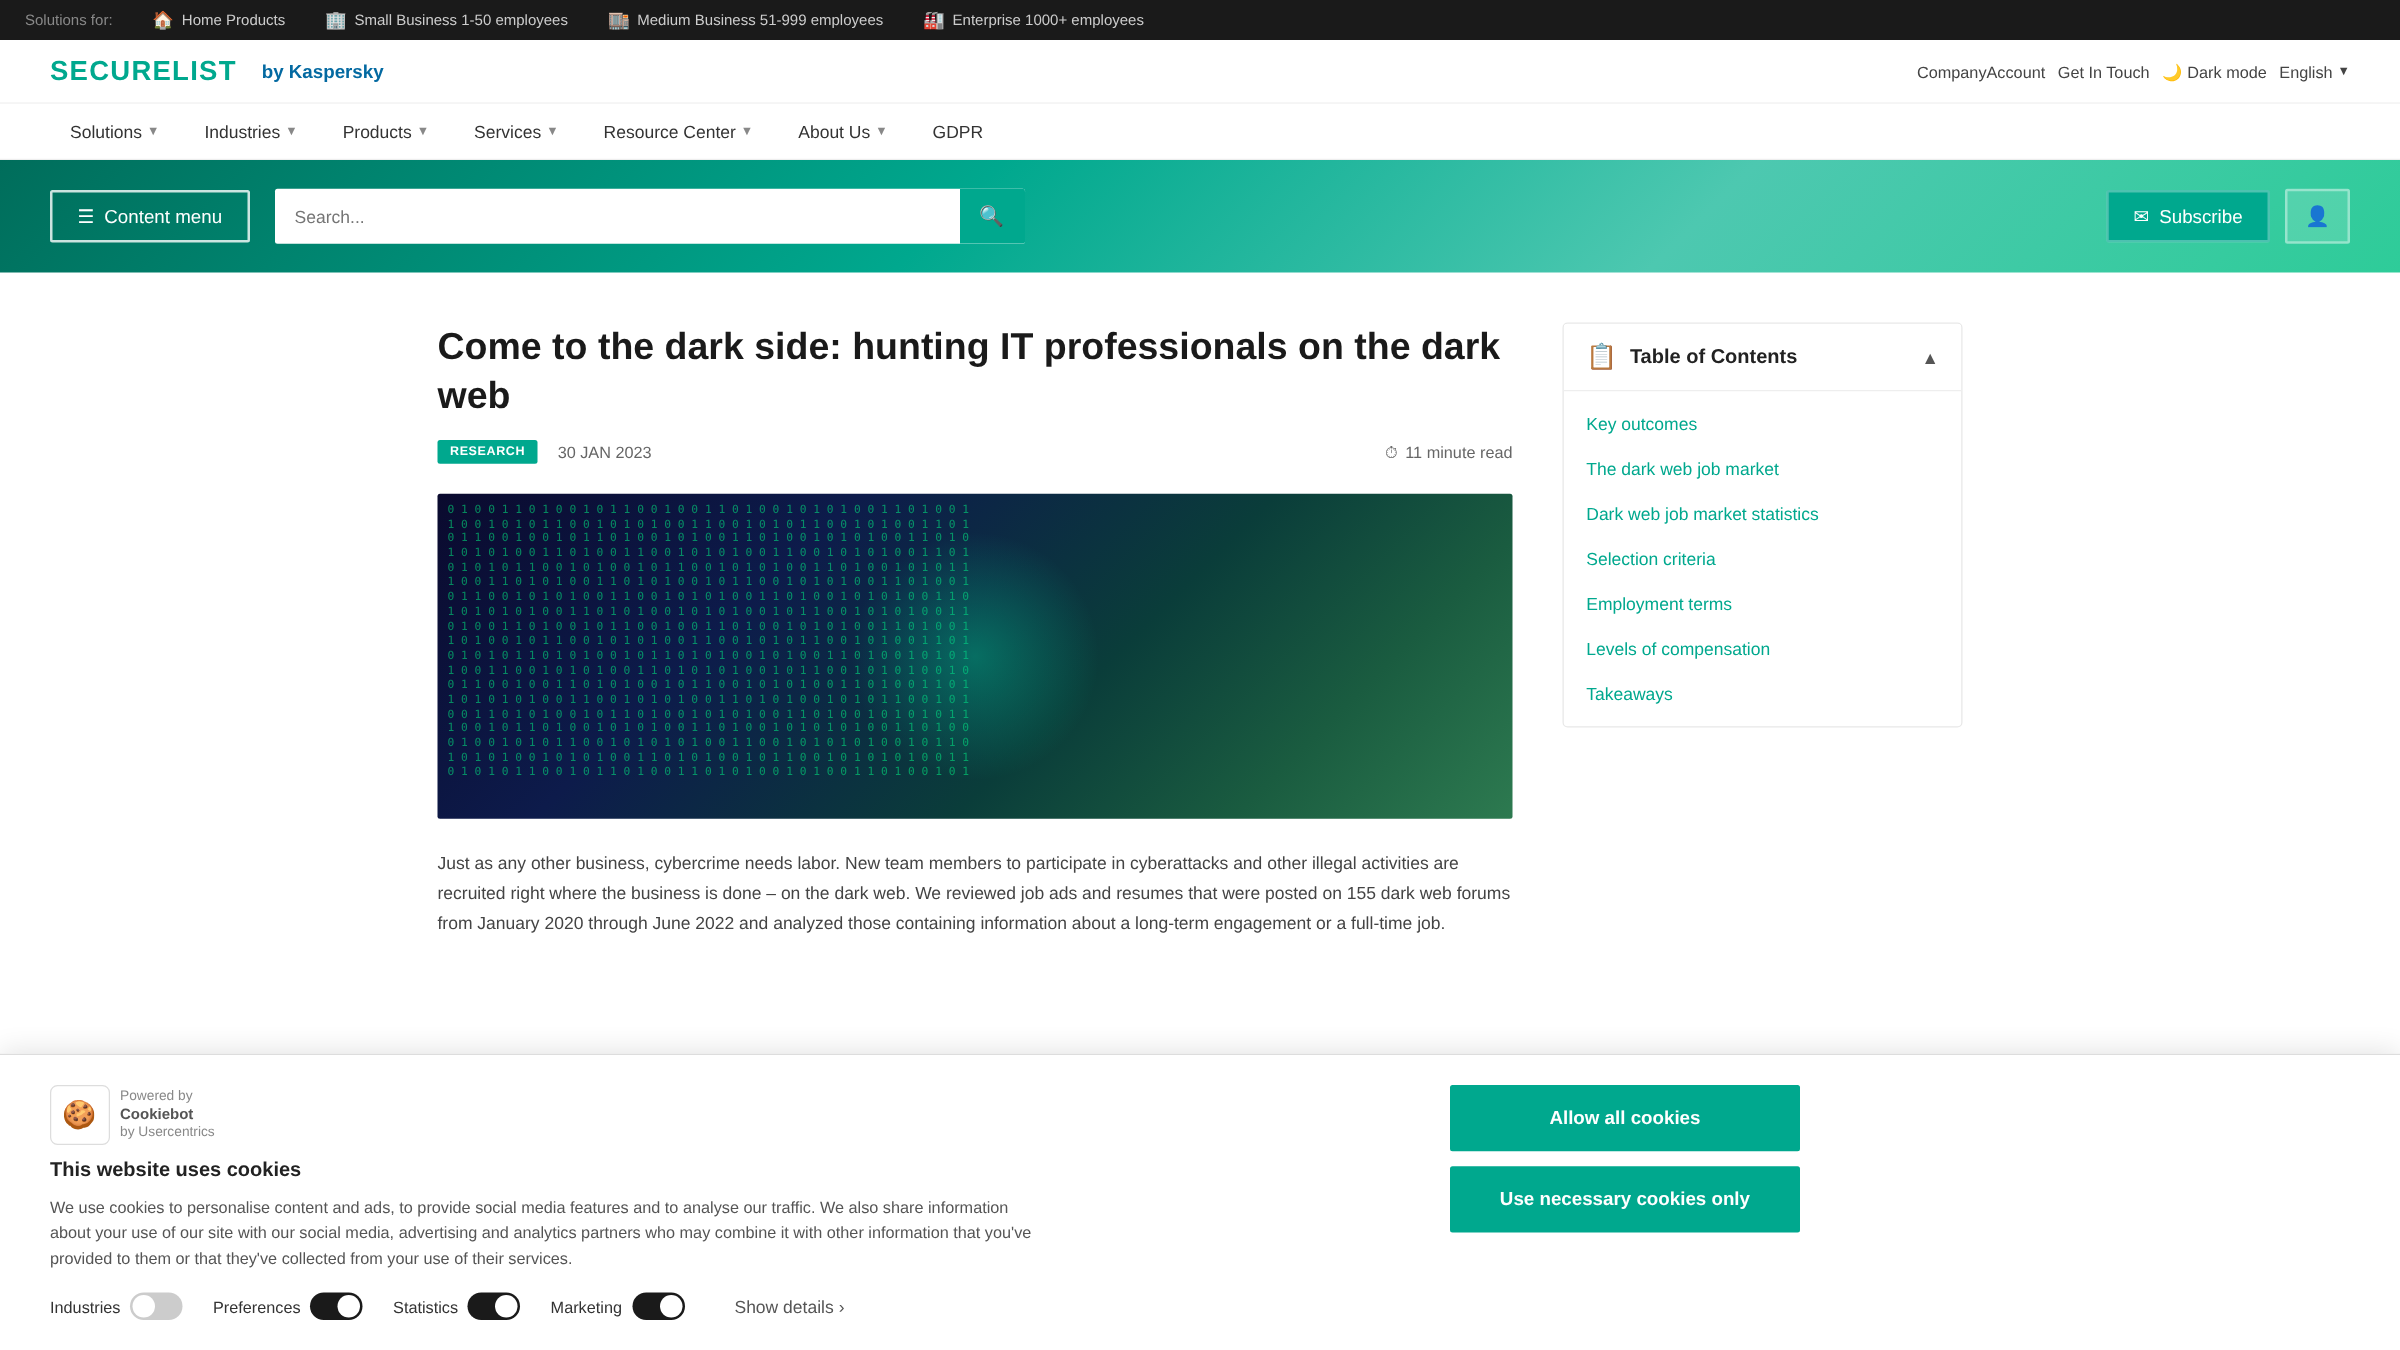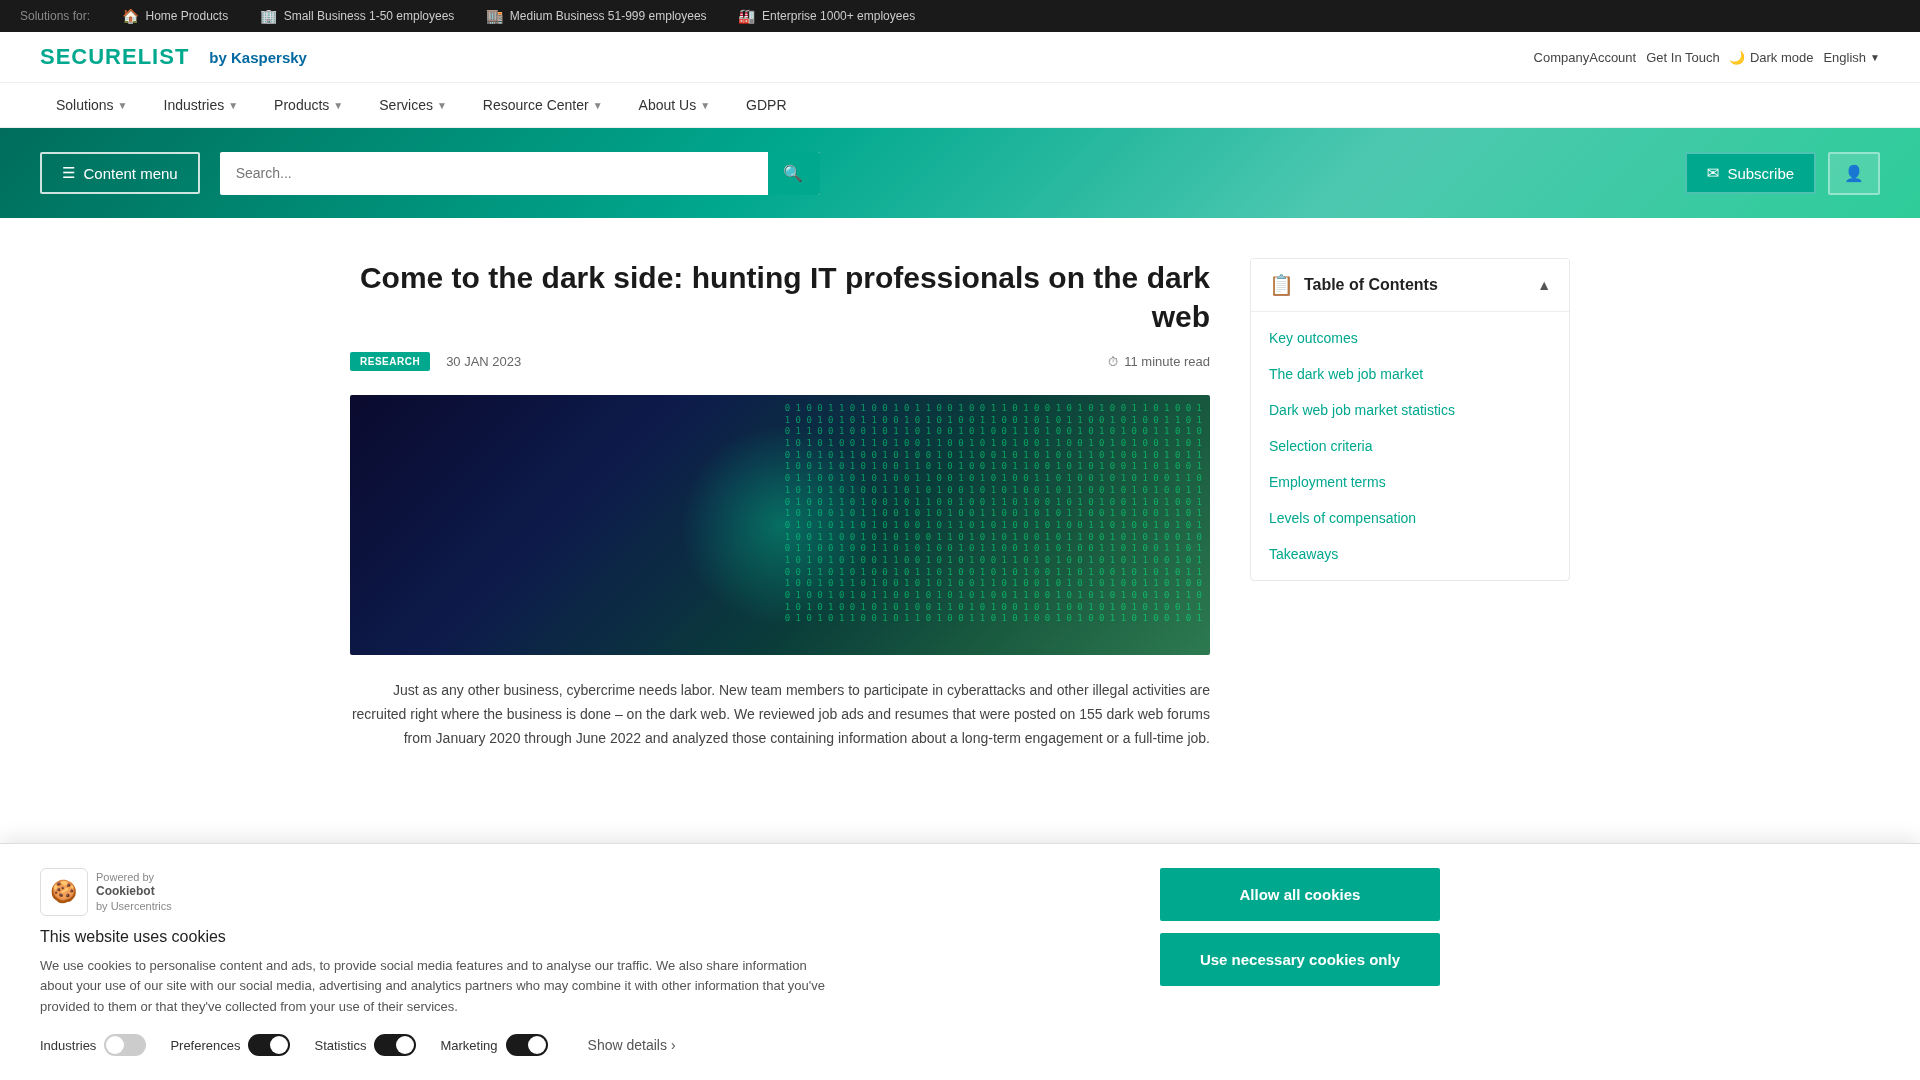--- a/index.html
+++ b/index.html
@@ -135,21 +135,21 @@
     
     .main-content {
       display: flex;
       padding: 40px 40px;
       gap: 40px;
       max-width: 1300px;
       margin: 0 auto;
     }
 
     
-    .article-area { flex: 1; min-width: 0; text-align: right; }
+    .article-area { flex: 1; min-width: 0; }
     .article-title {
       font-size: 30px;
       font-weight: 700;
       color: #1a1a1a;
       line-height: 1.3;
       margin-bottom: 16px;
     }
     .article-meta {
       display: flex;
       align-items: center;
@@ -265,21 +265,21 @@
       border: 1px solid #ddd;
       border-radius: 6px;
       display: flex;
       align-items: center;
       justify-content: center;
       font-size: 22px;
       color: #00a88e;
     }
     .cookie-logo-text { font-size: 11px; color: #888; line-height: 1.3; }
     .cookie-logo-text strong { display: block; font-size: 12px; color: #555; }
-    .cookie-title { font-size: 16px; font-weight: 400; color: #222; margin-bottom: 10px; margin-top: 12px; }
+    .cookie-title { font-size: 16px; font-weight: 700; color: #222; margin-bottom: 10px; margin-top: 12px; }
     .cookie-desc { font-size: 13px; color: #555; line-height: 1.6; max-width: 800px; }
     .cookie-right { display: flex; flex-direction: column; gap: 12px; flex-shrink: 0; }
     .allow-btn {
       background: #00a88e;
       color: #fff;
       border: none;
       padding: 18px 20px;
       font-size: 15px;
       font-weight: 600;
       cursor: pointer;

